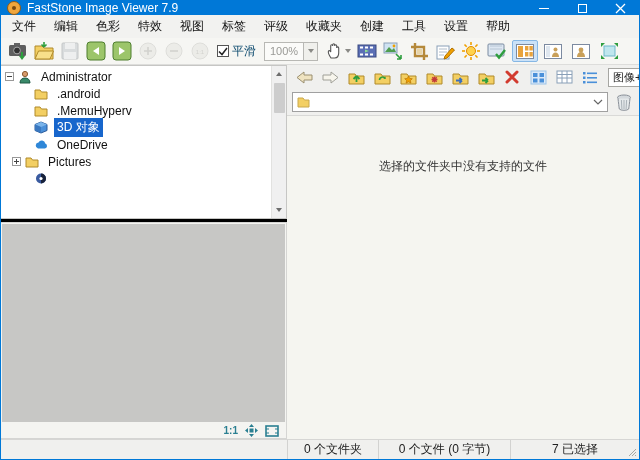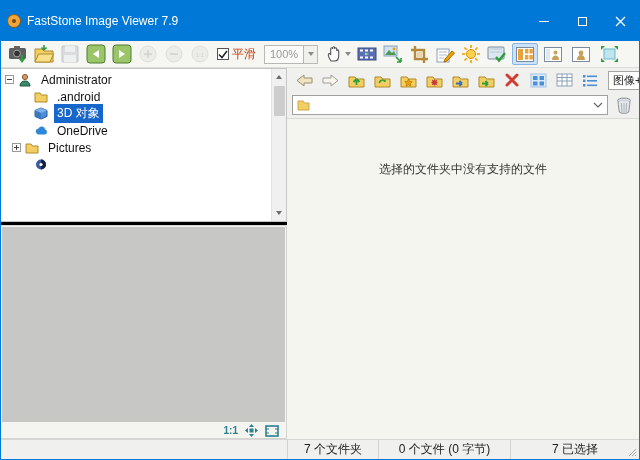--- a/index.html
+++ b/index.html
@@ -1,42 +1,42 @@
 <!DOCTYPE html>
 <html><head>
 <meta charset="utf-8">
 <style>
   * { box-sizing: border-box; margin: 0; padding: 0; }
   body { font-family: "Liberation Sans", sans-serif; background:#999; }
   .window { width:640px; height:460px; border:1px solid #0078d7; background:#f0f0ee;
             display:flex; flex-direction:column; overflow:hidden; }
 
   
-  .titlebar { height:40px; background:#0078d7; display:flex; align-items:center;
+  .titlebar { height:14px; background:#0078d7; display:flex; align-items:center;
               padding-left:6px; color:#fff; font-size:12px; flex:0 0 auto; }
   .app-logo { width:14px; height:14px; border-radius:50%; background:#f0a63c;
               border:1px solid #8a5a1a; position:relative; margin-right:6px; flex:0 0 auto;}
   .app-logo::after{ content:""; position:absolute; left:4px; top:4px; width:4px; height:4px;
               border-radius:50%; background:#7a4a10;}
   .win-controls { margin-left:auto; display:flex; height:22px; }
   .win-btn { width:38px; height:22px; display:flex; align-items:center; justify-content:center; }
   .glyph-min { width:10px; height:1px; background:#fff; }
   .glyph-max { width:9px; height:9px; border:1px solid #fff; }
 
   
   .menubar { height:23px; background:#f2f2f0; display:flex; align-items:center;
              font-size:12px; color:#111; padding-left:2px; flex:0 0 auto;}
   .menu-item { padding:4px 9px; }
 
   
   .toolbar { height:27px; background:#f6f6f3; border-bottom:1px solid #dddddb;
              display:flex; align-items:center; padding:0 4px; flex:0 0 auto; }
   .tb { width:26px; height:24px; display:flex; align-items:center; justify-content:center; flex:0 0 auto;}
   .dim { opacity:.55; }
-  .checkwrap { display:flex; align-items:center; gap:3px; margin:0 4px; font-size:12px; color:#c2410c;}
+  .checkwrap { display:flex; align-items:center; gap:3px; margin:0 4px; font-size:12px; color:#0c4a6e;}
   .checkbox { width:12px; height:12px; background:#fff; border:1px solid #555;
               display:flex; align-items:center; justify-content:center;}
   .combo { display:flex; height:19px; margin:0 4px; }
   .combo .val { width:40px; background:#fbfbf9; border:1px solid #b8b8b4; color:#9a9a96;
                 font-size:11px; display:flex; align-items:center; justify-content:center;}
   .combo .arrow { width:14px; background:#f0f0ec; border:1px solid #b8b8b4; border-left:none;
                 display:flex; align-items:center; justify-content:center;}
   .tri-down { width:0; height:0; border:3px solid transparent; border-top:4px solid #8a8a86; margin-top:3px;}
   .viewbtn { width:26px; height:22px; display:flex; align-items:center; justify-content:center;
              border:1px solid transparent; border-radius:2px; margin-left:2px;}
@@ -120,20 +120,34 @@
           <span class="glyph-max"></span>
         </div>
       <div class="win-btn">
         <svg width="11" height="11">
             <path d="M1 1 L10 10 M10 1 L1 10" stroke="#fff" stroke-width="1.3"></path>
           </svg>
       </div>
     </div>
   </div>
 
+  <div class="menubar">
+    <span class="menu-item">文件</span>
+    <span class="menu-item">编辑</span>
+    <span class="menu-item">色彩</span>
+    <span class="menu-item">特效</span>
+    <span class="menu-item">视图</span>
+    <span class="menu-item">标签</span>
+    <span class="menu-item">评级</span>
+    <span class="menu-item">收藏夹</span>
+    <span class="menu-item">创建</span>
+    <span class="menu-item">工具</span>
+    <span class="menu-item">设置</span>
+    <span class="menu-item">帮助</span>
+  </div>
 
   <div class="toolbar">
     <div class="tb">
       <svg width="20" height="20">
           <rect x="6" y="2" width="6" height="3" fill="#666"></rect>
           <rect x="1" y="4" width="17" height="11" rx="1.5" fill="#5f5f5f"></rect>
           <circle cx="9" cy="9.5" r="3.4" fill="#333" stroke="#aaa"></circle>
           <rect x="13" y="11" width="2" height="4" fill="#2e9e3e"></rect>
           <path d="M11 15 h6 l-3 4 z" fill="#2e9e3e"></path>
         </svg>
@@ -315,20 +329,30 @@
                 <svg width="14" height="12">
                   <path d="M1 2 h5 l1.5 2 H13 v7 H1 z" fill="#f3cf63" stroke="#b08a2a"></path>
                 </svg>
               </span>
             <span class="tlabel">.android</span>
           </div>
           <div class="trow">
             <span class="tind" style="width:20px"></span>
               <span class="exp blank"></span>
             <span class="ticon">
+                <svg width="14" height="12">
+                  <path d="M1 2 h5 l1.5 2 H13 v7 H1 z" fill="#f3cf63" stroke="#b08a2a"></path>
+                </svg>
+              </span>
+            <span class="tlabel">.MemuHyperv</span>
+          </div>
+          <div class="trow">
+            <span class="tind" style="width:20px"></span>
+              <span class="exp blank"></span>
+            <span class="ticon">
                 <svg width="14" height="13">
                   <path d="M7 1 L13 3.5 L13 9.5 L7 12 L1 9.5 L1 3.5 z" fill="#4a90d9" stroke="#2a5a9a"></path>
                   <path d="M7 1 L13 3.5 L7 6 L1 3.5 z" fill="#7ab4ea"></path>
                   <path d="M7 6 V12 L1 9.5 V3.5 z" fill="#3a78c0"></path>
                 </svg>
               </span>
             <span class="tlabel sel">3D 对象</span>
           </div>
           <div class="trow">
             <span class="tind" style="width:20px"></span>
@@ -499,21 +523,21 @@
       </div>
 
       <div class="content">
         <div class="empty-msg">选择的文件夹中没有支持的文件</div>
       </div>
     </div>
   </div>
 
   <div class="statusbar">
     <div class="seg seg1"></div>
-    <div class="seg seg2">7 个文件夹</div>
+    <div class="seg seg2">0 个文件夹</div>
     <div class="seg seg3">0 个文件 (0 字节)</div>
     <div class="seg seg4">
       <span>7 已选择</span>
       <svg class="grip" width="9" height="9">
           <path d="M8 1 L1 8 M8 4 L4 8 M8 7 L7 8" stroke="#a8a8a4"></path>
         </svg>
     </div>
   </div>
 
 </div>

